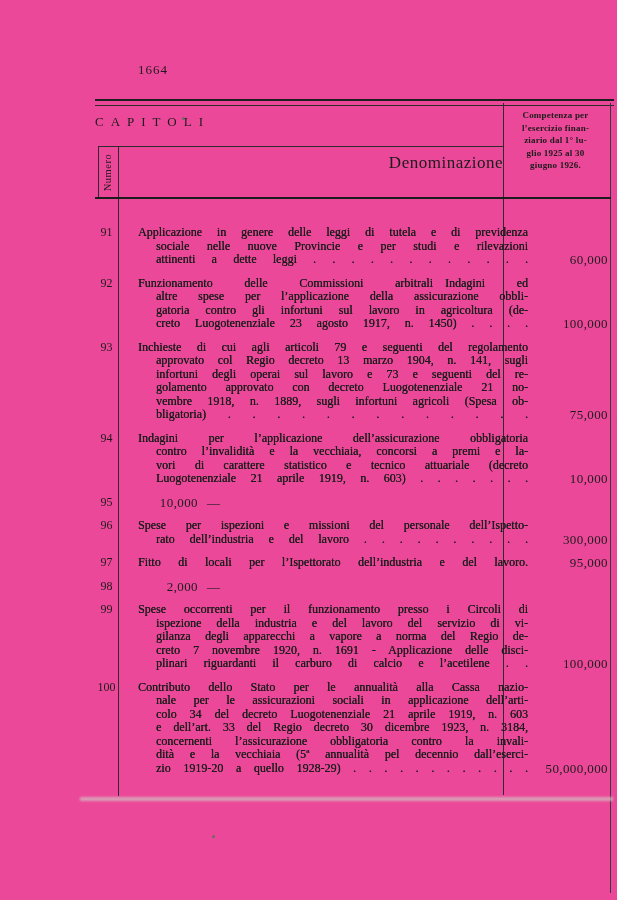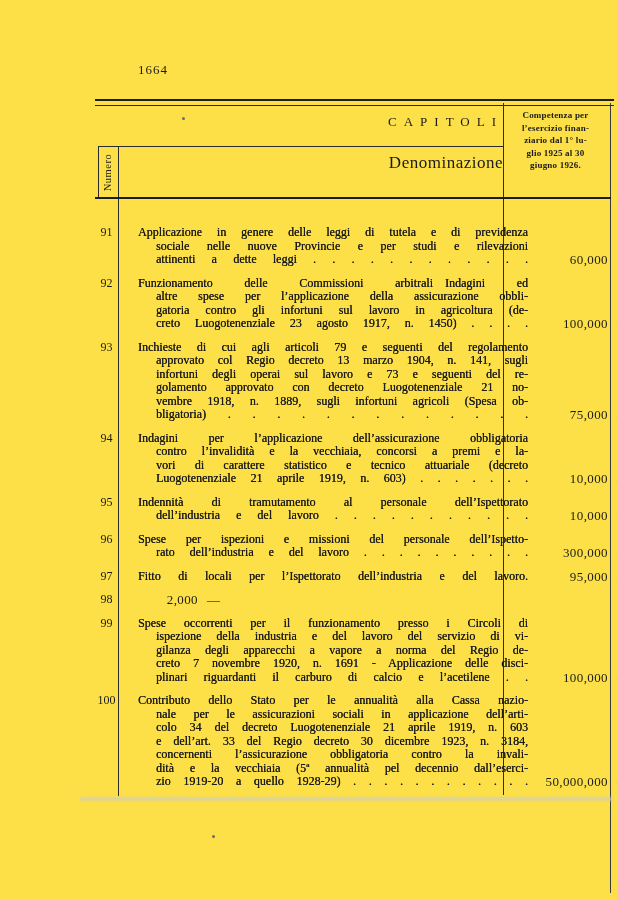--- a/index.html
+++ b/index.html
@@ -1,19 +1,19 @@
 <!DOCTYPE html>
 <html><head>
 <meta charset="utf-8">
 <style>
   html,body{margin:0;padding:0;}
   .page{
     position:relative;
     width:617px;height:900px;
-    background:#fde047;
+    background:#ec4899;
     font-family:"Liberation Serif", serif;
     color:#1b1b1b;
     overflow:hidden;
   }
   .pagenum{
     position:absolute;left:138px;top:62px;
     font-size:13px;letter-spacing:1px;
   }
   
   .rule-top{
@@ -31,21 +31,21 @@
   .hline-bottom-faint{
     left:80px;top:797px;width:533px;height:4px;border:none;
     background:#cfccc4;opacity:.65;filter:blur(.8px);
   }
   .speck{position:absolute;background:#6b6b66;border-radius:50%;}
   .speck-a{left:182px;top:117px;width:3px;height:3px;}
   .speck-b{left:212px;top:835px;width:3px;height:3px;}
   
   .capitoli{
     position:absolute;left:95px;top:114px;width:408px;
-    text-align:right;font-size:13px;letter-spacing:7px;
+    text-align:left;font-size:13px;letter-spacing:7px;
   }
   .numero-label{
     position:absolute;left:98px;top:146px;width:53px;height:20px;
     transform:rotate(-90deg) translateX(-53px);transform-origin:top left;
     font-size:10.5px;line-height:20px;text-align:center;letter-spacing:.5px;
   }
   .denominazione-label{
     position:absolute;left:118px;top:153px;width:385px;
     text-align:right;font-size:17px;letter-spacing:.5px;
   }
@@ -149,22 +149,20 @@
 vori di carattere statistico e tecnico attuariale (decreto
 Luogotenenziale 21 aprile 1919, n. 603) . . . . . . .</div>
       <div class="cell-amt">
         <span class="amt-val">10,000</span>
         <span class="amt-cents">—</span>
       </div>
     </div>
 
     <div class="row">
       <div class="cell-num">95</div>
-      <div class="cell-desc">Indennità di tramutamento al personale dell’Ispettorato
-dell’industria e del lavoro . . . . . . . . . . .</div>
       <div class="cell-amt">
         <span class="amt-val">10,000</span>
         <span class="amt-cents">—</span>
       </div>
     </div>
 
     <div class="row">
       <div class="cell-num">96</div>
       <div class="cell-desc">Spese per ispezioni e missioni del personale dell’Ispetto-
 rato dell’industria e del lavoro . . . . . . . . . .</div>

